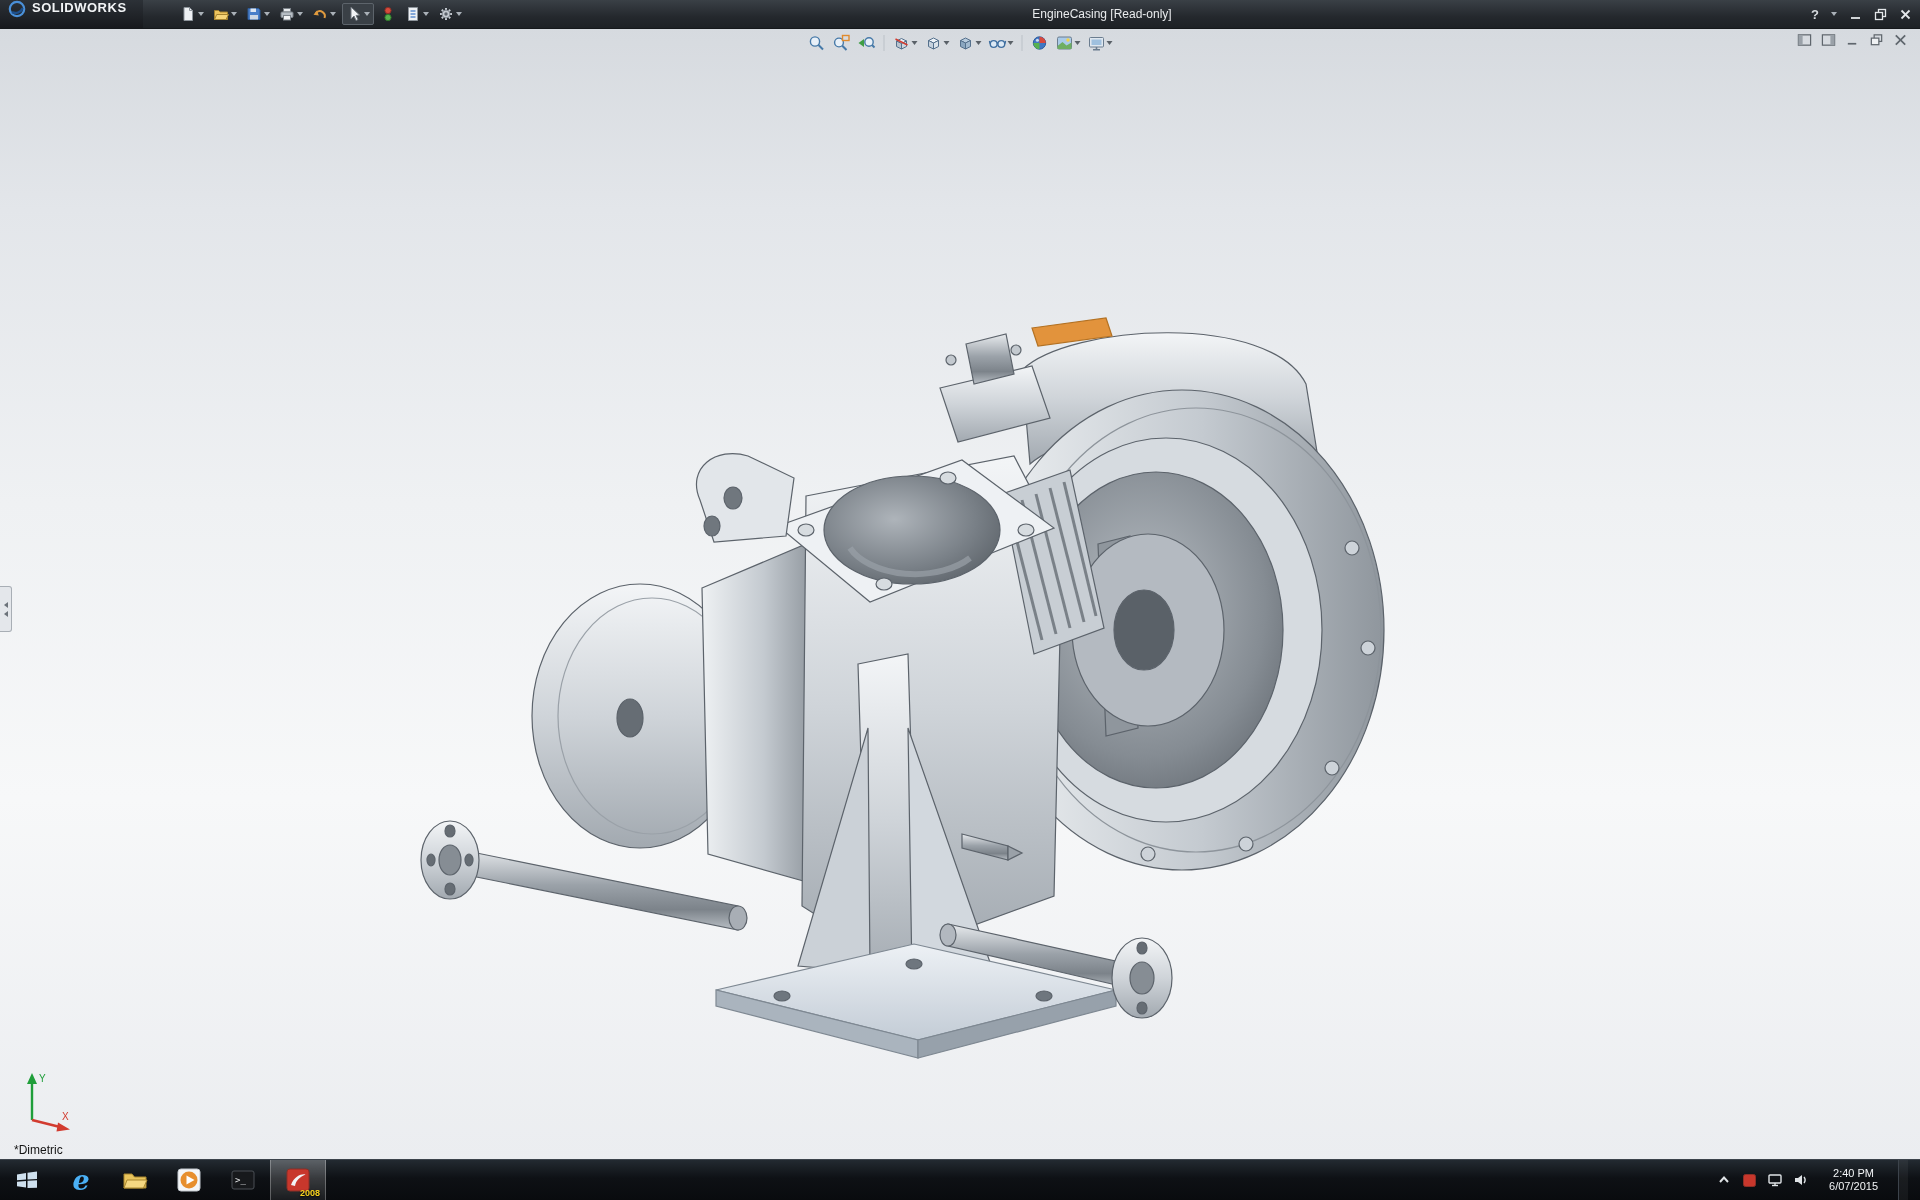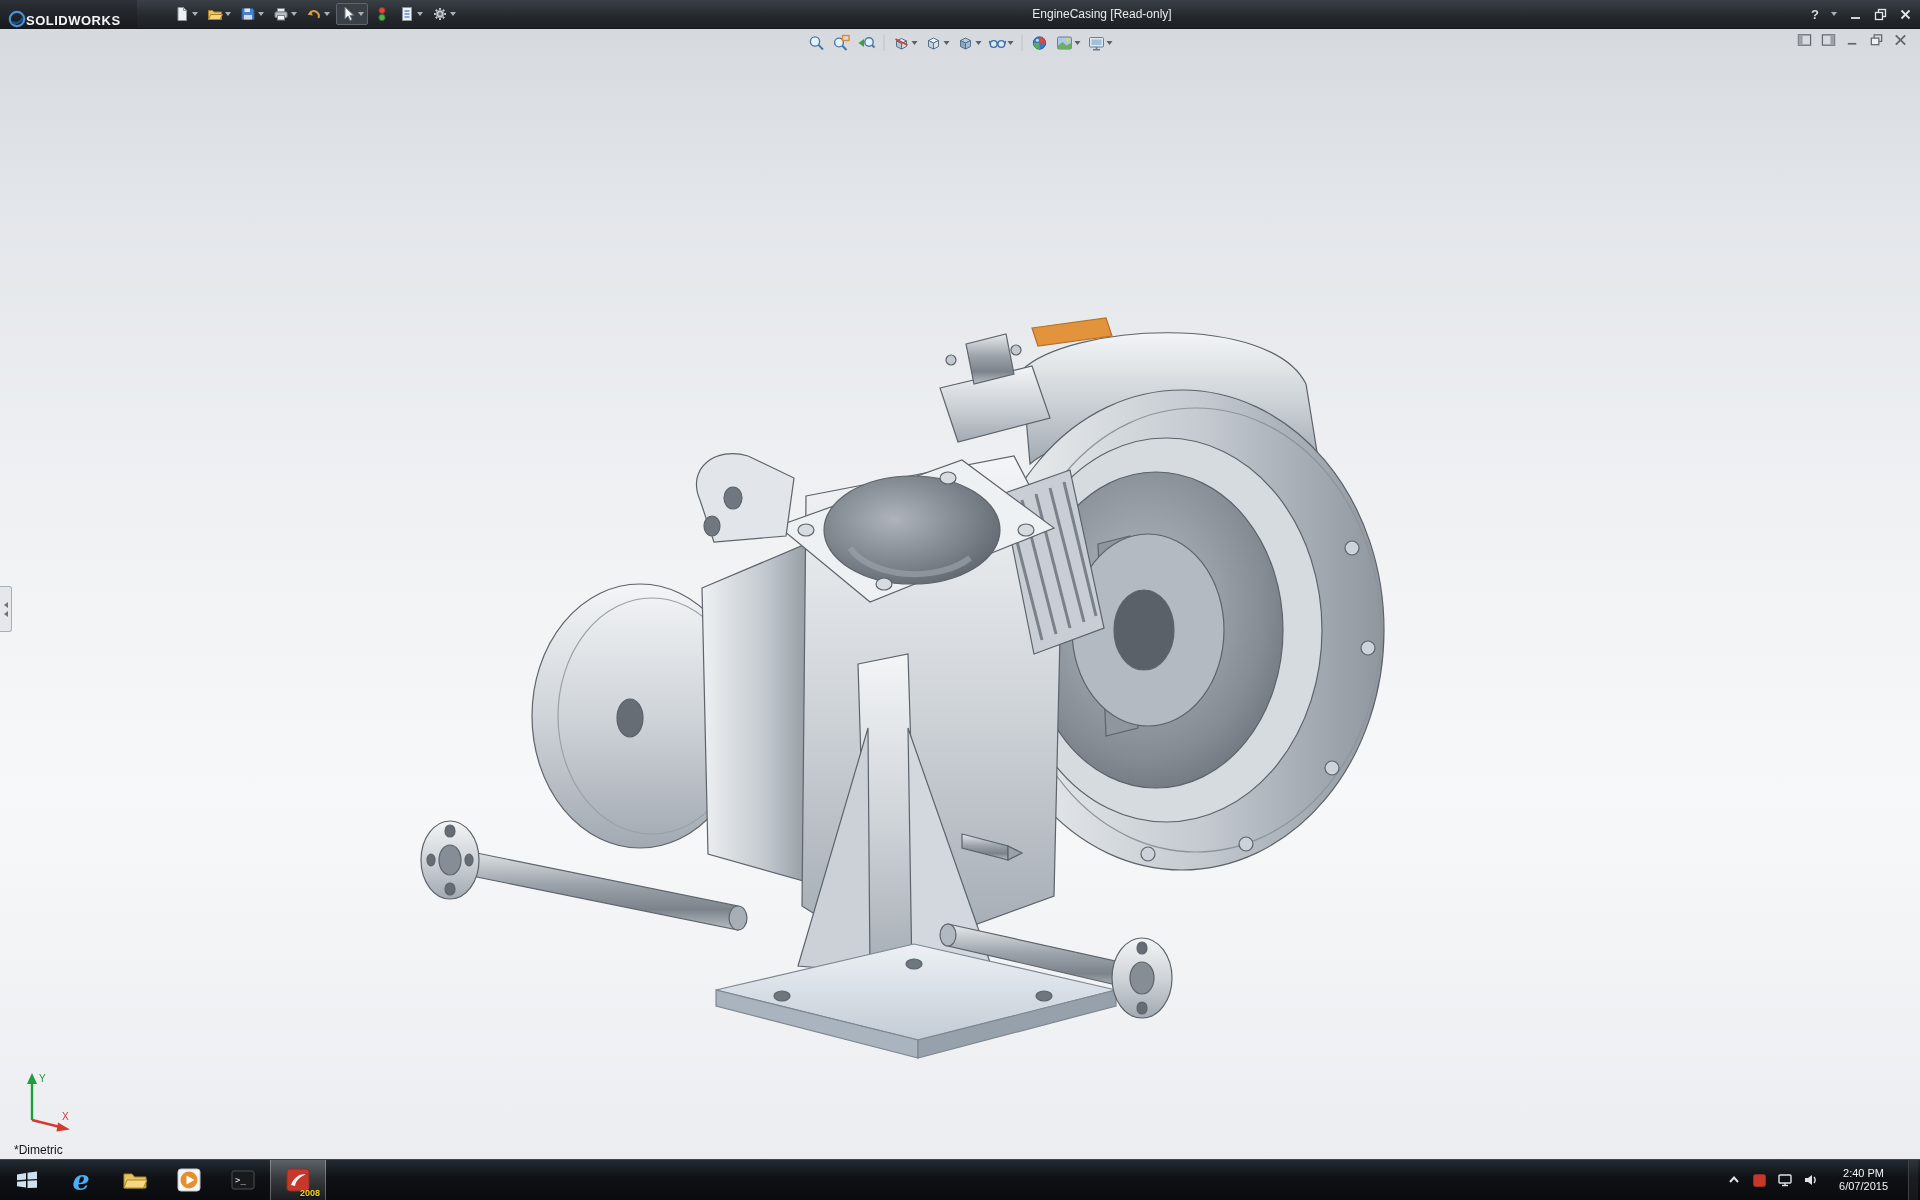--- a/index.html
+++ b/index.html
@@ -8,21 +8,21 @@
     font-family:"Liberation Sans","DejaVu Sans",sans-serif;
     background:#000;
   }
   
   .titlebar{
     position:absolute;top:0;left:0;right:0;height:28px;
     background:linear-gradient(#3a4046,#24282d 60%,#1d2125);
     display:flex;align-items:center;color:#dfe3e6;z-index:30;
     border-bottom:1px solid #15181b;
   }
-  .brand{display:flex;align-items:flex-end;height:100%;padding:0 16px 0 8px;
+  .brand{display:flex;align-items:flex-start;gap:6px;height:100%;padding:0 16px 0 8px;
     background:linear-gradient(#2c3137,#17191d);}
   .brand-text{font-size:13px;font-weight:bold;letter-spacing:.5px;color:#f2f4f6;white-space:nowrap;}
   .menu-icons{display:flex;align-items:center;gap:3px;margin-left:34px;}
   .mi{display:flex;align-items:center;gap:2px;padding:2px 3px;border-radius:2px;}
   .mi svg{width:16px;height:16px;display:block;}
   .mi.pressed{border:1px solid #5d646b;background:#3a4046;}
   .dd{width:0;height:0;border-left:3px solid transparent;border-right:3px solid transparent;border-top:4px solid #aab1b8;}
   .doc-title{position:absolute;left:1102px;transform:translateX(-50%);font-size:12px;color:#e9ebed;white-space:nowrap;}
   .win-controls{position:absolute;right:8px;top:0;height:100%;display:flex;align-items:center;gap:12px;}
   .help-glyph{font-size:13px;font-weight:bold;color:#d7dbdf;}
@@ -56,21 +56,21 @@
   }
   .tb-left{display:flex;align-items:stretch;}
   .tb-item{width:54px;display:flex;align-items:center;justify-content:center;position:relative;}
   .tb-item svg{display:block;}
   .tb-item.active{
     background:linear-gradient(rgba(255,255,255,.26),rgba(255,255,255,.07));
     border-left:1px solid rgba(255,255,255,.28);border-right:1px solid rgba(255,255,255,.28);
   }
   .ie-e{font-family:"DejaVu Serif","Liberation Serif",serif;font-style:italic;font-weight:bold;font-size:27px;color:#4ab0f5;line-height:1;}
   .sw-badge{position:absolute;bottom:2px;right:5px;font-size:9px;font-weight:bold;color:#f7d21e;text-shadow:0 1px 2px #000;}
-  .tray{margin-left:auto;display:flex;align-items:center;gap:10px;padding-right:2px;}
+  .tray{margin-left:auto;display:flex;align-items:center;gap:10px;padding-right:12px;}
   .tray svg{display:block;}
   .clock{text-align:center;font-size:11px;line-height:13px;color:#f2f4f6;padding:0 10px;}
   .show-desktop{width:9px;align-self:stretch;border-left:1px solid #3c434b;background:rgba(255,255,255,.05);}
 </style>
 </head>
 <body>
 
 <div class="titlebar">
   <div class="brand">
     <svg width="18" height="18" viewBox="0 0 18 18">

